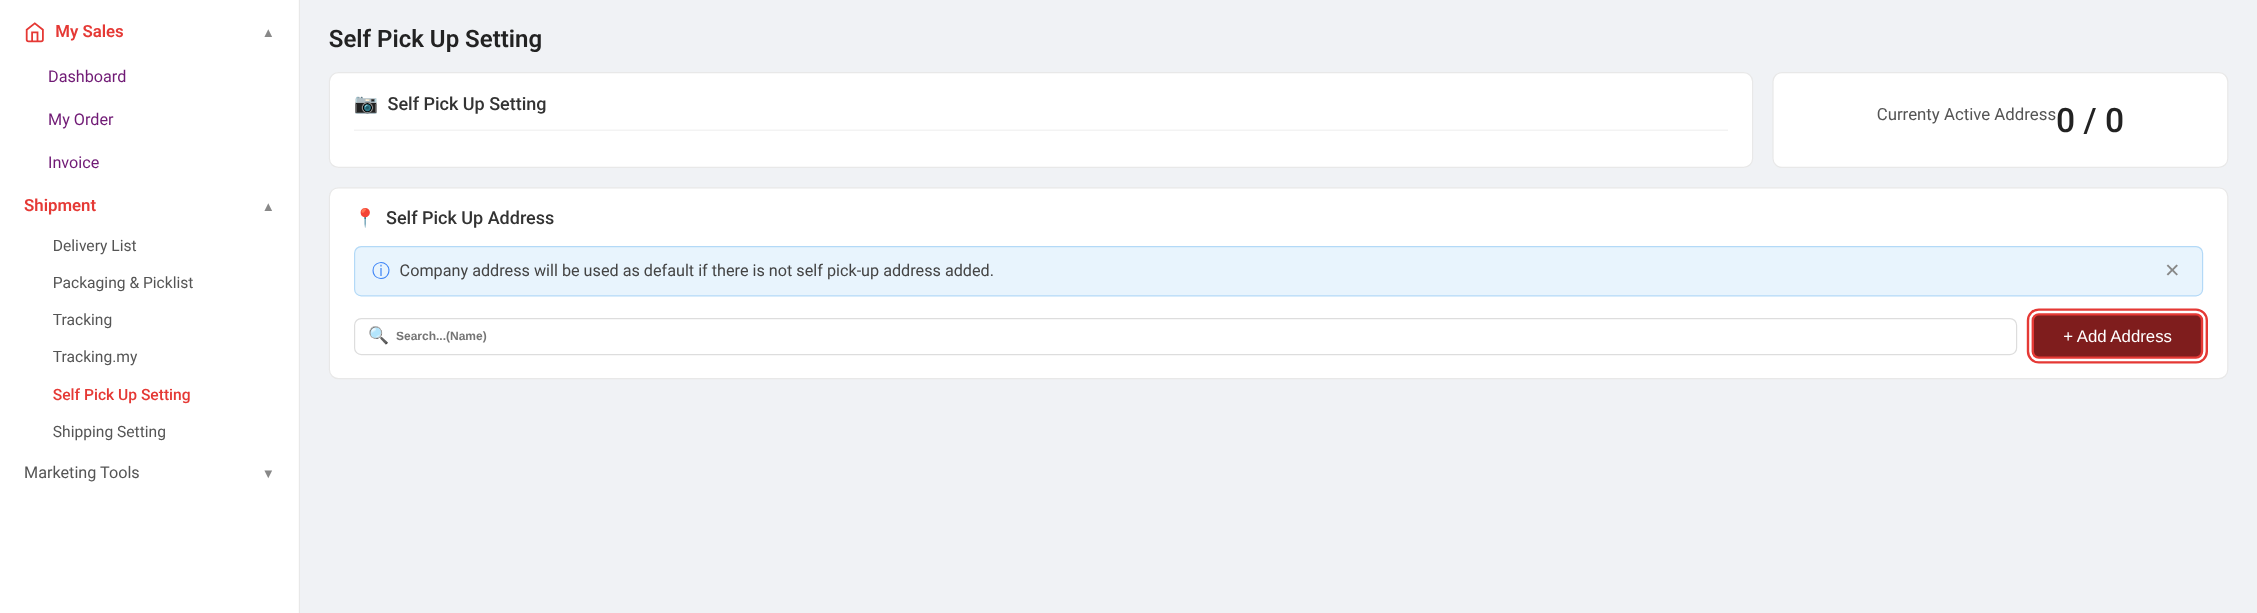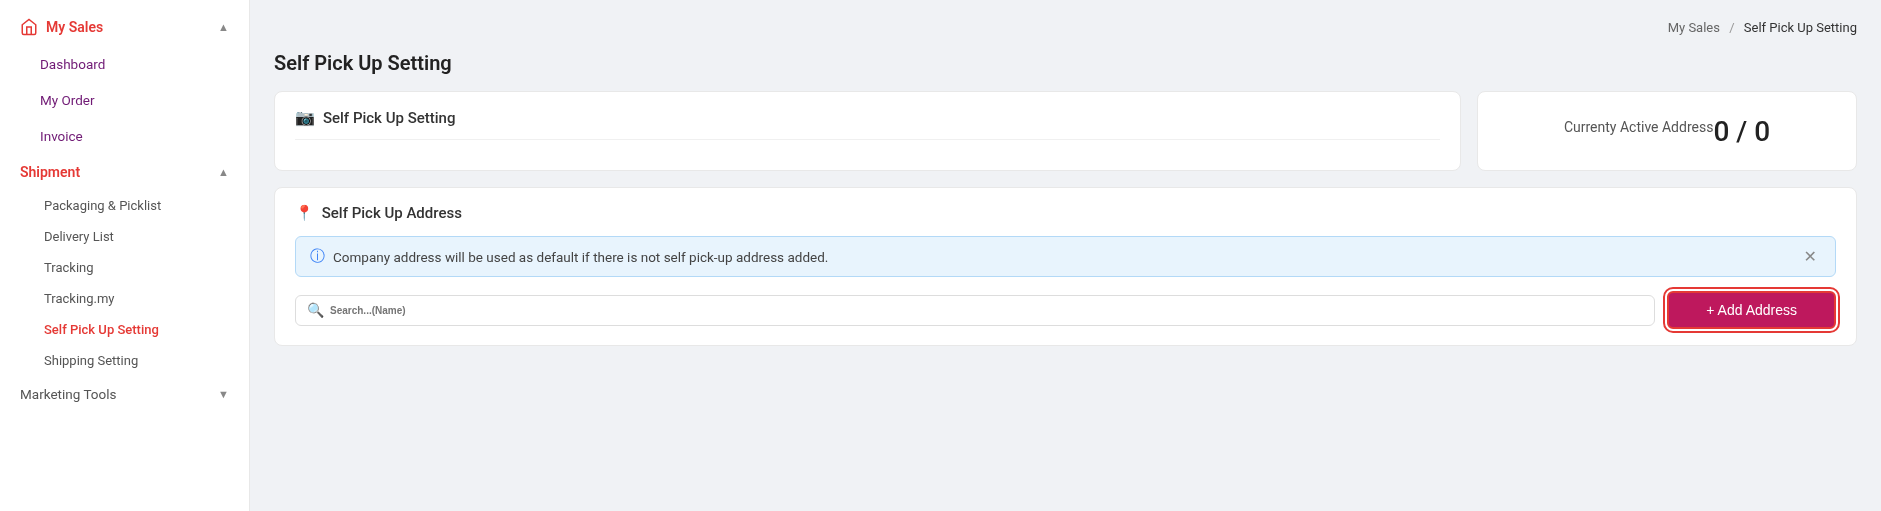--- a/index.html
+++ b/index.html
@@ -260,25 +260,25 @@
       padding: 9px 12px 9px 34px;
       border: 1px solid #ddd;
       border-radius: 6px;
       font-size: 10px;
       color: #333;
       outline: none;
       font-weight: bold;
     }
 
     .add-address-btn {
-      background: #be185d;
+      background: #7f1d1d;
       color: #fff;
       border: 2px solid #e53935;
       border-radius: 6px;
-      padding: 9px 37px;
+      padding: 9px 24px;
       font-size: 14px;
       font-weight: 500;
       cursor: pointer;
       white-space: nowrap;
       outline: 2px solid #e53935;
       outline-offset: 2px;
     }
   </style>
 </head>
 <body>
@@ -306,24 +306,24 @@
   </div>
 
   <div class="sidebar-section-header" style="color:#e53935; ">
     <span class="icon-left">
       <span>Shipment</span>
     </span>
     <span class="chevron-icon">▲</span>
   </div>
 
   <div class="sidebar-sub-item">
+    <span>Delivery List</span>
+  </div>
+  <div class="sidebar-sub-item">
     <span>Packaging &amp; Picklist</span>
-  </div>
-  <div class="sidebar-sub-item">
-    <span>Delivery List</span>
   </div>
   <div class="sidebar-sub-item">
     <span>Tracking</span>
   </div>
   <div class="sidebar-sub-item">
     <span>Tracking.my</span>
   </div>
   <div class="sidebar-sub-item sidebar-sub-item-active">
     <span>Self Pick Up Setting</span>
   </div>
@@ -334,25 +334,20 @@
   <div class="sidebar-section-header" style="color:#555; font-weight:normal; font-size:13.5px;">
     <span class="icon-left">
       <span>Marketing Tools</span>
     </span>
     <span class="chevron-icon">▼</span>
   </div>
 </aside>
 
 <main class="main-content">
 
-  <div class="breadcrumb">
-    <span>My Sales</span>
-    <span class="breadcrumb-separator">/</span>
-    <span class="breadcrumb-current">Self Pick Up Setting</span>
-  </div>
 
   <h1 class="page-title">Self Pick Up Setting</h1>
 
   <div class="cards-row">
 
     <div class="card card-left">
       <div class="card-section-title">
         <span class="card-pickup-icon">📷</span>
         <span>Self Pick Up Setting</span>
       </div>

